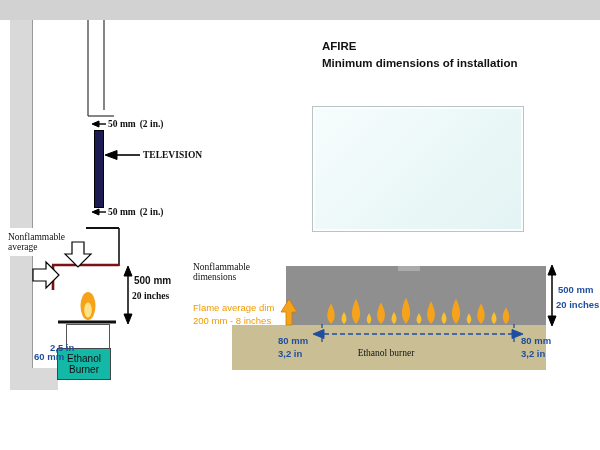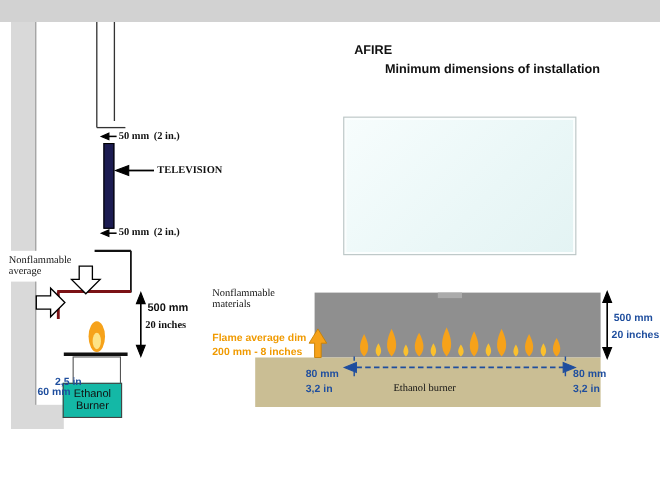--- a/index.html
+++ b/index.html
@@ -4,21 +4,21 @@
 <style>
   html,body{margin:0;padding:0;background:#ffffff;font-family:"Liberation Sans",sans-serif;}
   #canvas{position:relative;width:600px;height:450px;background:#ffffff;overflow:hidden;}
   .fill{position:absolute;z-index:2;}
   .txt{position:absolute;z-index:10;white-space:nowrap;color:#111;line-height:1.1;}
   .b{font-weight:bold;}
   .f9{font-size:9.5px;font-family:Liberation Serif, serif;}
   .f10{font-size:10px;}
   .f11{font-size:11.5px;}
   .dim-blue{color:#1f4e9e;font-weight:bold;font-size:9.5px;}
-  .dim-orange{color:#f09a00;font-weight:bold;font-size:9.5px;}
+  .dim-orange{color:#f09a00;font-weight:normal;font-size:9.5px;}
   .unit{margin-left:4px;}
   #gfx{position:absolute;left:0;top:0;z-index:5;pointer-events:none;}
   .boxlabel{position:absolute;z-index:6;background:#14b8a6;border:1px solid #444;
             display:flex;flex-direction:column;align-items:center;justify-content:center;
             font-size:10px;color:#111;text-align:center;}
   .tvpanel{position:absolute;z-index:2;border:1px solid #b9c4c4;
            background:linear-gradient(135deg,#f7fdfd 0%,#eaf7f7 60%,#e3f3f3 100%);
            box-shadow:inset 0 0 0 2px #fbfefe;}
 </style>
 </head>
@@ -128,41 +128,41 @@
     </g>
 
     <g stroke="#000" fill="#000">
       <line x1="552" y1="273" x2="552" y2="318" stroke-width="1.5"></line>
       <polygon points="552,265 548,275 556,275"></polygon>
       <polygon points="552,326 548,316 556,316"></polygon>
     </g>
   </svg>
 
   <div class="txt b f11" style="left:322px;top:40px;">AFIRE</div>
-  <div class="txt b f11" style="left:322px;top:57px;margin-left:28px;">Minimum dimensions of installation</div>
+  <div class="txt b f11" style="left:322px;top:57px;">Minimum dimensions of installation</div>
 
   <div class="txt b f9" style="left:108px;top:119px;">
     <span>50 mm</span><span class="unit">(2 in.)</span>
   </div>
   <div class="txt b f9" style="left:143px;top:150px;">TELEVISION</div>
   <div class="txt b f9" style="left:108px;top:207px;">
     <span>50 mm</span><span class="unit">(2 in.)</span>
   </div>
   <div class="txt f9" style="left:8px;top:232px;background:#fff;">
     <span>Nonflammable</span><br>
     <span>average</span>
   </div>
   <div class="txt b f10" style="left:134px;top:275px;">500 mm</div>
   <div class="txt b f9" style="left:132px;top:291px;">20 inches</div>
   <div class="txt dim-blue" style="left:34px;top:330px;margin-top:22px;">60 mm</div>
   <div class="txt dim-blue" style="left:34px;top:343px;padding-left:16px;">2,5 in</div>
 
   <div class="txt f9" style="left:193px;top:262px;">
     <span>Nonflammable</span><br>
-    <span>materials</span>
+    <span>dimensions</span>
   </div>
   <div class="txt dim-orange" style="left:193px;top:303px;">Flame average dim</div>
   <div class="txt dim-orange" style="left:193px;top:316px;">200 mm - 8 inches</div>
 
   <div class="txt dim-blue" style="left:278px;top:336px;">80 mm</div>
   <div class="txt dim-blue" style="left:278px;top:349px;">3,2 in</div>
   <div class="txt dim-blue" style="left:521px;top:336px;">80 mm</div>
   <div class="txt dim-blue" style="left:521px;top:349px;">3,2 in</div>
 
   <div class="txt f9" style="left:232px;top:348px;width:308px;text-align:center;white-space:nowrap;">Ethanol burner</div>

